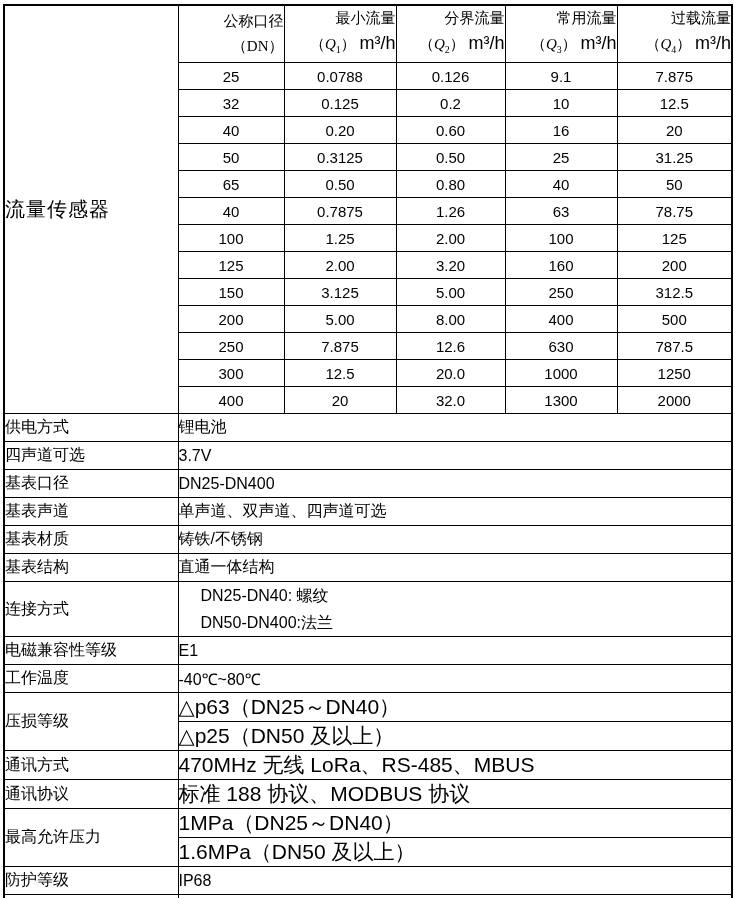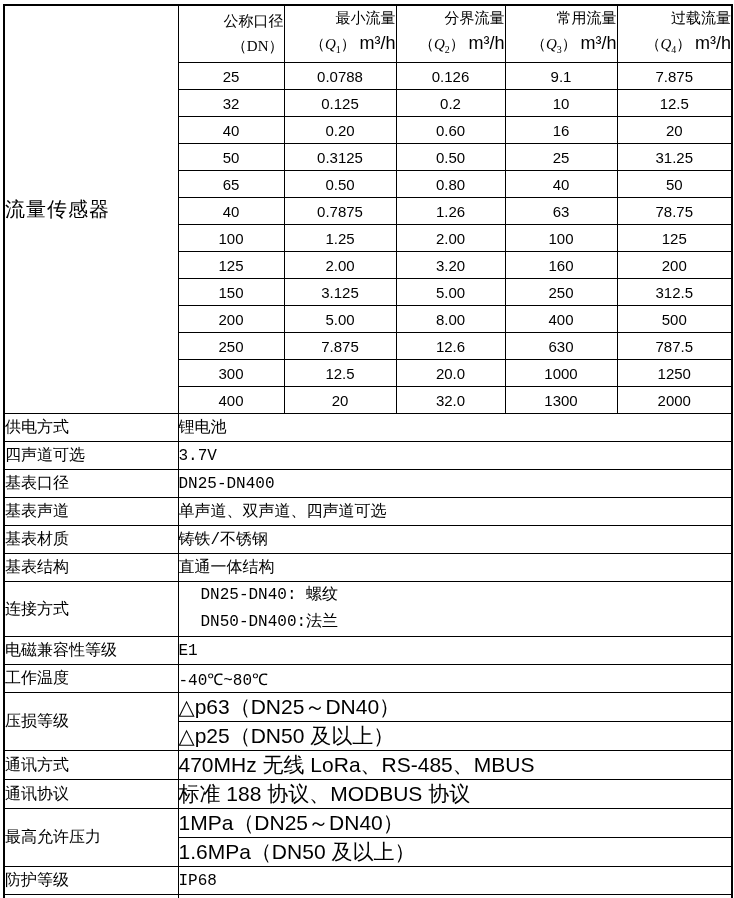--- a/index.html
+++ b/index.html
@@ -64,21 +64,21 @@
     text-align: left;
     padding-left: 8px;
     font-size: 16px;
     font-family: Liberation Serif, serif;
   }
   td.spec-value {
     text-align: left;
     padding-left: 12px;
   }
   td.val-serif {
-    font-family: Liberation Mono, monospace;
+    font-family: Liberation Sans, sans-serif;
     font-size: 16px;
   }
   td.val-sans {
     font-family: "Liberation Sans", "DejaVu Sans", sans-serif;
     font-size: 21px;
   }
   td.stacked { height: 54px; }
   td.stacked .vline { display: block; line-height: 27px; margin-left: 22px; }
 </style>
 </head>

